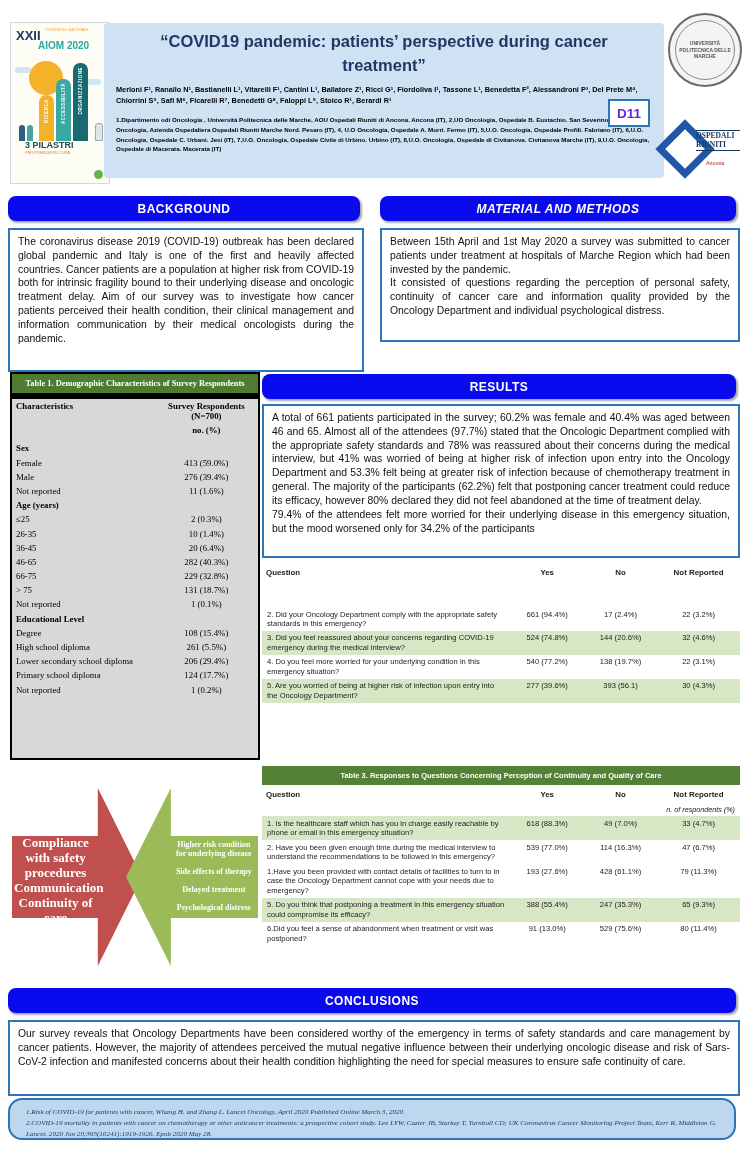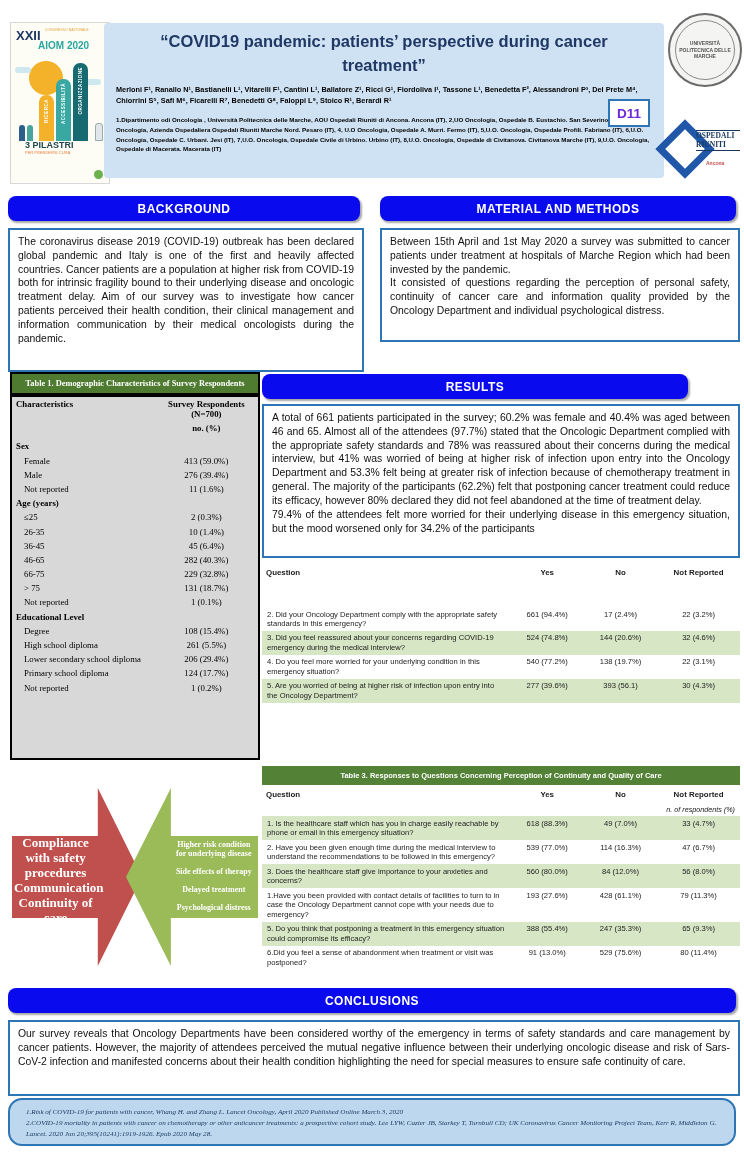--- a/index.html
+++ b/index.html
@@ -56,28 +56,28 @@
        border-radius:8px;box-shadow:1.5px 2px 2px rgba(0,0,0,.35);}
 
   
   .tbox{position:absolute;background:#fff;border:2px solid #2e75b6;padding:5px 8px;
         font-size:10.4px;color:#101010;text-align:justify;line-height:1.33;white-space:pre-line;}
 
   
   .table1{position:absolute;left:10px;top:372px;width:246px;height:384px;background:#d8d8d8;
           border:2px solid #000;font-family:"Liberation Serif",serif;color:#000;}
   .t1-title{background:#4f7b31;color:#fff;font-weight:bold;text-align:center;font-size:8.4px;
-            padding:5px 2px;border-bottom:4px solid #000000;}
+            padding:5px 2px;border-bottom:6px solid #000000;}
   .table1 table{width:100%;border-collapse:collapse;font-size:8.8px;}
   .table1 td{padding:2.1px 4px;vertical-align:top;}
   .t1-head td{font-weight:bold;}
   .t1-sub td{text-align:center;font-weight:bold;padding-bottom:6px;}
   .table1 td.val{text-align:center;width:42%;}
   .table1 td.group{font-weight:bold;}
-  .table1 td.item{padding-left:12px;margin-left:14px;}
+  .table1 td.item{padding-left:4px;margin-left:14px;}
 
   
   .qtable{position:absolute;left:262px;width:478px;font-size:7.6px;color:#1c1c1c;}
   .q-title{background:#538135;color:#fff;font-weight:bold;text-align:center;font-size:7.5px;
            padding:5px 6px;line-height:1.25;}
   .qtable table{width:100%;border-collapse:collapse;background:#fff;}
   .qtable th{text-align:center;font-size:7.9px;font-weight:bold;padding:5px 4px 3px;vertical-align:top;}
   .qtable th.q{text-align:left;width:52%;}
   .qtable td{padding:2.5px 5px;vertical-align:top;line-height:1.25;}
   .qtable td.c{text-align:center;}
@@ -92,21 +92,21 @@
              clip-path:polygon(0 27%,66% 27%,66% 0,100% 50%,66% 100%,66% 73%,0 73%);}
   .arrow-green{left:118px;width:132px;background:#9bbb59;
              clip-path:polygon(100% 27%,34% 27%,34% 0,0 50%,34% 100%,34% 73%,100% 73%);}
   .arrow-body{position:absolute;top:27%;height:46%;display:flex;flex-direction:column;
               justify-content:space-around;text-align:center;color:#fff;font-weight:bold;
               font-family:"Liberation Serif",serif;}
   .arrow-red .arrow-body{left:2px;width:64%;font-size:13px;line-height:1.15;}
   .arrow-green .arrow-body{right:2px;width:64%;font-size:8px;line-height:1.1;}
 
   
-  .refs{position:absolute;left:8px;top:1098px;width:728px;height:48px;background:#bdd7ee;
+  .refs{position:absolute;left:8px;top:1098px;width:728px;height:42px;background:#bdd7ee;
         border:2px solid #2e75b6;border-radius:14px;padding:7px 16px;box-sizing:border-box;
         font-family:"Liberation Serif",serif;font-style:italic;font-size:7.1px;
         color:#17365d;line-height:1.55;}
 </style>
 </head>
 <body>
 
 <div class="poster">
 
   <div class="aiom">
@@ -147,22 +147,22 @@
   <div class="uni-seal">
     <div class="uni-inner">UNIVERSITÀ POLITECNICA DELLE MARCHE</div>
   </div>
   <div class="hosp">
     <div class="hosp-diamond"></div>
     <div class="hosp-text">OSPEDALI RIUNITI</div>
     <div class="hosp-city">Ancona</div>
   </div>
 
   <div class="bar" style="left:8px;top:196px;width:352px;height:25px;">BACKGROUND</div>
-  <div class="bar" style="left:380px;top:196px;width:356px;height:25px;">MATERIAL AND METHODS</div>
-  <div class="bar" style="left:262px;top:374px;width:426px;height:25px;">RESULTS</div>
+  <div class="bar" style="left:380px;top:196px;width:356px;height:25px;font-style:italic;">MATERIAL AND METHODS</div>
+  <div class="bar" style="left:262px;top:374px;width:474px;height:25px;">RESULTS</div>
   <div class="bar" style="left:8px;top:988px;width:728px;height:25px;">CONCLUSIONS</div>
 
   <div class="tbox" style="left:8px;top:228px;width:336px;height:130px;">The coronavirus disease 2019 (COVID-19) outbreak has been declared global pandemic and Italy is one of the first and heavily affected countries. Cancer patients are a population at higher risk from COVID-19 both for intrinsic fragility bound to their underlying disease and oncologic treatment delay. Aim of our survey was to investigate how cancer patients perceived their health condition, their clinical management and information communication by their medical oncologists during the pandemic.</div>
   <div class="tbox" style="left:380px;top:228px;width:340px;height:100px;">Between 15th April and 1st May 2020 a survey was submitted to cancer patients under treatment at hospitals of Marche Region which had been invested by the pandemic.
 It consisted of questions regarding the perception of personal safety, continuity of cancer care and information quality provided by the Oncology Department and individual psychological distress.</div>
   <div class="tbox" style="left:262px;top:404px;width:458px;height:140px;">A total of 661 patients participated in the survey; 60.2% was female and 40.4% was aged between 46 and 65. Almost all of the attendees (97.7%) stated that the Oncologic Department complied with the appropriate safety standards and 78% was reassured about their concerns during the medical interview, but 41% was worried of being at higher risk of infection upon entry into the Oncology Department and 53.3% felt being at greater risk of infection because of chemotherapy treatment in general. The majority of the participants (62.2%) felt that postponing cancer treatment could reduce its efficacy, however 80% declared they did not feel abandoned at the time of treatment delay.
 79.4% of the attendees felt more worried for their underlying disease in this emergency situation, but the mood worsened only for 34.2% of the participants</div>
   <div class="tbox" style="left:8px;top:1020px;width:712px;height:62px;">Our survey reveals that Oncology Departments have been considered worthy of the emergency in terms of safety standards and care management by cancer patients. However, the majority of attendees perceived the mutual negative influence between their underlying oncologic disease and risk of Sars-CoV-2 infection and manifested concerns about their health condition highlighting the need for special measures to ensure safe continuity of care.</div>
 
   <div class="table1">
@@ -202,21 +202,21 @@
           <tr>
             <td class="item">≤25</td>
             <td class="val">2 (0.3%)</td>
           </tr>
           <tr>
             <td class="item">26-35</td>
             <td class="val">10 (1.4%)</td>
           </tr>
           <tr>
             <td class="item">36-45</td>
-            <td class="val">45 (6.4%)</td>
+            <td class="val">20 (6.4%)</td>
           </tr>
           <tr>
             <td class="item">46-65</td>
             <td class="val">282 (40.3%)</td>
           </tr>
           <tr>
             <td class="item">66-75</td>
             <td class="val">229 (32.8%)</td>
           </tr>
           <tr>
@@ -318,26 +318,20 @@
             <td class="c">618 (88.3%)</td>
             <td class="c">49 (7.0%)</td>
             <td class="c">33 (4.7%)</td>
           </tr>
           <tr>
             <td class="">2. Have you been given enough time during the medical interview to understand the recommendations to be followed in this emergency?</td>
             <td class="c">539 (77.0%)</td>
             <td class="c">114 (16.3%)</td>
             <td class="c">47 (6.7%)</td>
           </tr>
-          <tr class="stripe">
-            <td class="">3. Does the healthcare staff give importance to your anxieties and concerns?</td>
-            <td class="c">560 (80.0%)</td>
-            <td class="c">84 (12.0%)</td>
-            <td class="c">56 (8.0%)</td>
-          </tr>
           <tr>
             <td class="">1.Have you been provided with contact details of facilities to turn to in case the Oncology Department cannot cope with your needs due to emergency?</td>
             <td class="c">193 (27.6%)</td>
             <td class="c">428 (61.1%)</td>
             <td class="c">79 (11.3%)</td>
           </tr>
           <tr class="stripe">
             <td class="">5. Do you think that postponing a treatment in this emergency situation could compromise its efficacy?</td>
             <td class="c">388 (55.4%)</td>
             <td class="c">247 (35.3%)</td>

